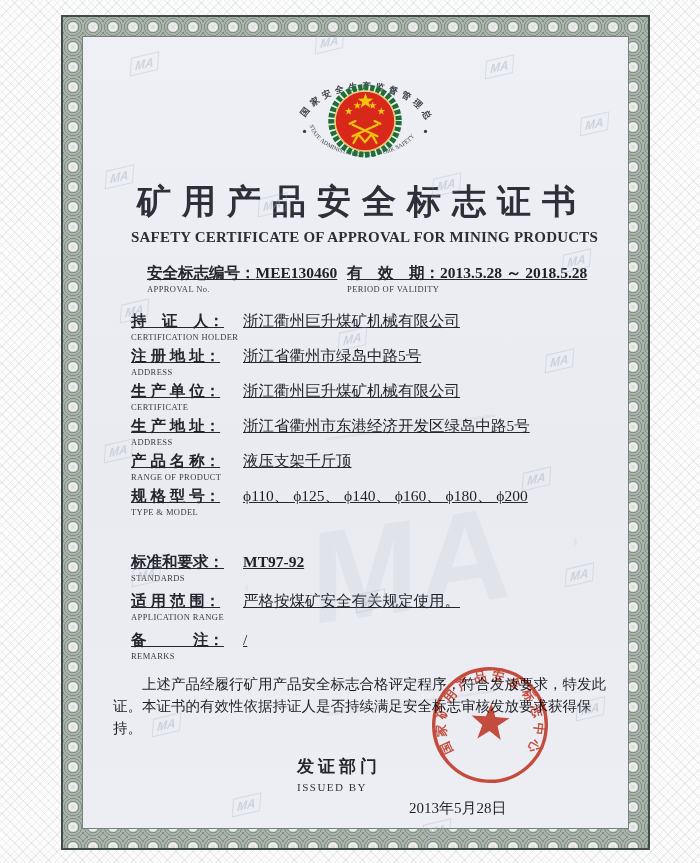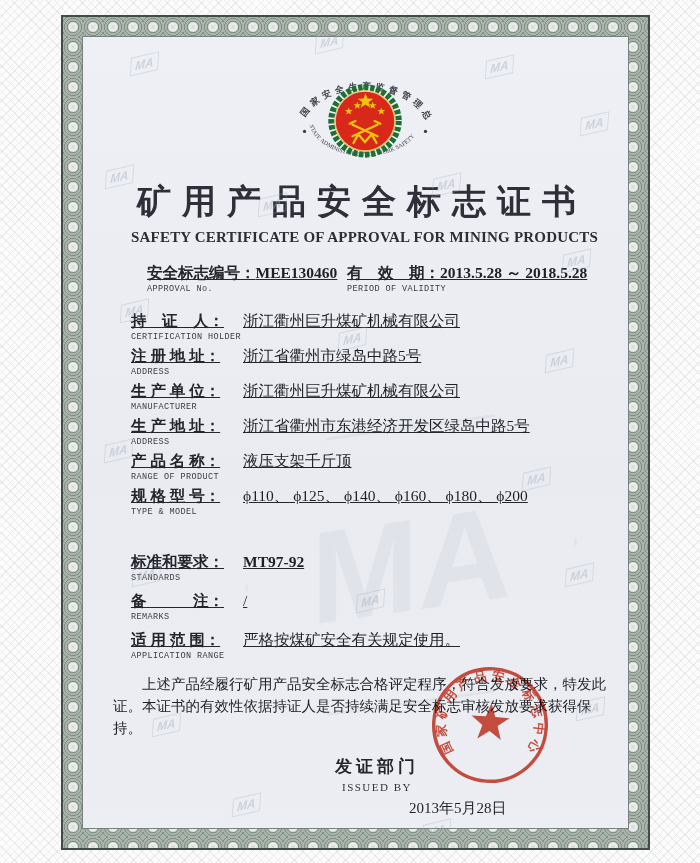--- a/index.html
+++ b/index.html
@@ -34,33 +34,33 @@
   .title{margin-top:12px;text-align:left;font-size:34px;font-weight:bold;
     letter-spacing:11px;color:#2e2f38;white-space:nowrap;margin-left:6px;}
   .subtitle{margin-top:4px;text-align:right;font-size:15px;font-weight:bold;
     letter-spacing:.2px;color:#2c2d35;white-space:nowrap;}
 
   .approval-row{display:flex;margin-top:16px;margin-left:16px;}
   .ap-left{width:200px;flex:none;}
   .label{font-weight:bold;font-size:15.5px;white-space:pre;color:#24252c;}
   .value{font-size:15.5px;color:#1f2027;}
   .strongval{font-weight:600;}
-  .sublabel{font-size:8.5px;letter-spacing:.4px;color:#3a3b42;line-height:10px;margin-top:1px;font-family:Liberation Mono, monospace;}
+  .sublabel{font-size:8.5px;letter-spacing:.4px;color:#3a3b42;line-height:10px;margin-top:1px;}
   .line{display:flex;align-items:baseline;line-height:21px;white-space:nowrap;text-decoration:underline;}
 
   .fields{margin-top:16px;}
   .field{margin-bottom:3px;}
   .field .label{min-width:112px;}
   .fields2{margin-top:34px;}
   .fields2 .field{margin-bottom:7px;}
 
   .statement{margin:12px -18px 0 -18px;font-size:14.5px;line-height:22px;
     text-indent:2em;color:#1f2027;}
 
-  .issued{margin-top:16px;margin-left:166px;width:160px;text-align:center;}
+  .issued{margin-top:16px;margin-left:166px;width:160px;text-align:left;}
   .issued-label{font-size:17px;font-weight:bold;letter-spacing:4px;color:#24252c;}
   .issued-sub{font-size:11px;letter-spacing:1.5px;color:#30313a;margin-top:3px;}
   .date{margin-top:6px;margin-left:278px;font-size:15px;color:#1f2027;white-space:nowrap;}
 
   .seal{position:absolute;left:428px;top:663px;width:124px;height:124px;
     opacity:.88;transform:rotate(4deg);mix-blend-mode:multiply;pointer-events:none;z-index:6;}
 
   .wm{position:absolute;display:inline-block;padding:0 4px;font-size:12px;font-weight:bold;
     font-family:"Liberation Sans","DejaVu Sans",sans-serif;
     color:rgba(162,171,188,.42);border:1.5px solid rgba(162,171,188,.30);
@@ -156,21 +156,21 @@
             <span class="label">注 册 地 址：</span>
             <span class="value">浙江省衢州市绿岛中路5号</span>
           </div>
         <div class="sublabel">ADDRESS</div>
       </div>
       <div class="field">
         <div class="line">
             <span class="label">生 产 单 位：</span>
             <span class="value">浙江衢州巨升煤矿机械有限公司</span>
           </div>
-        <div class="sublabel">MANUFACTURER</div>
+        <div class="sublabel">CERTIFICATE</div>
       </div>
       <div class="field">
         <div class="line">
             <span class="label">生 产 地 址：</span>
             <span class="value">浙江省衢州市东港经济开发区绿岛中路5号</span>
           </div>
         <div class="sublabel">ADDRESS</div>
       </div>
       <div class="field">
         <div class="line">
@@ -191,31 +191,31 @@
     <div class="fields2">
       <div class="field">
         <div class="line">
             <span class="label">标准和要求：</span>
             <span class="value strongval">MT97-92</span>
           </div>
         <div class="sublabel">STANDARDS</div>
       </div>
       <div class="field">
         <div class="line">
+            <span class="label">适 用 范 围：</span>
+            <span class="value">严格按煤矿安全有关规定使用。</span>
+          </div>
+        <div class="sublabel">APPLICATION RANGE</div>
+      </div>
+      <div class="field">
+        <div class="line">
             <span class="label">备　　　注：</span>
             <span class="value">/</span>
           </div>
         <div class="sublabel">REMARKS</div>
-      </div>
-      <div class="field">
-        <div class="line">
-            <span class="label">适 用 范 围：</span>
-            <span class="value">严格按煤矿安全有关规定使用。</span>
-          </div>
-        <div class="sublabel">APPLICATION RANGE</div>
       </div>
     </div>
 
     <div class="statement">上述产品经履行矿用产品安全标志合格评定程序，符合发放要求，特发此证。本证书的有效性依据持证人是否持续满足安全标志审核发放要求获得保持。</div>
 
     <div class="issued">
       <div class="issued-label">发证部门</div>
       <div class="issued-sub">ISSUED BY</div>
     </div>
     <div class="date">2013年5月28日</div>

